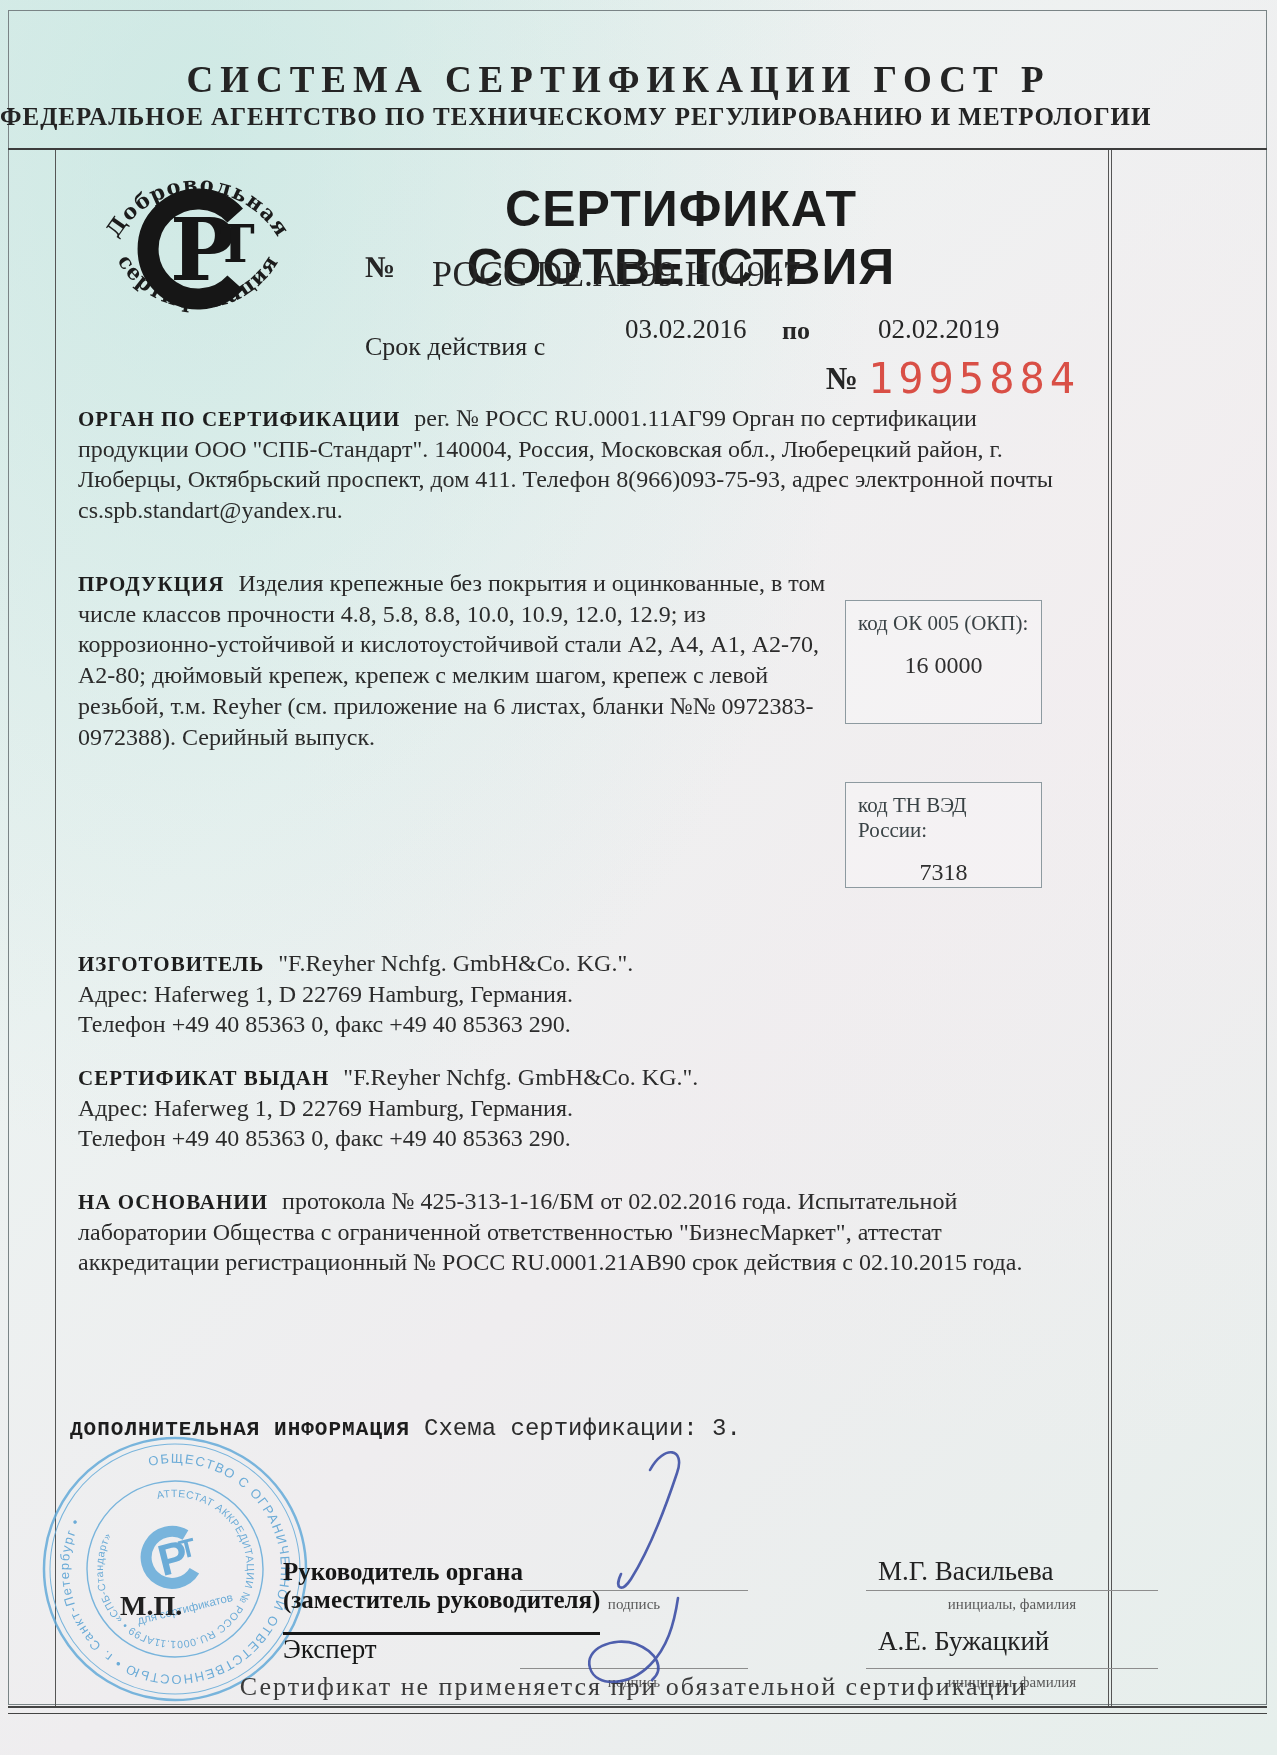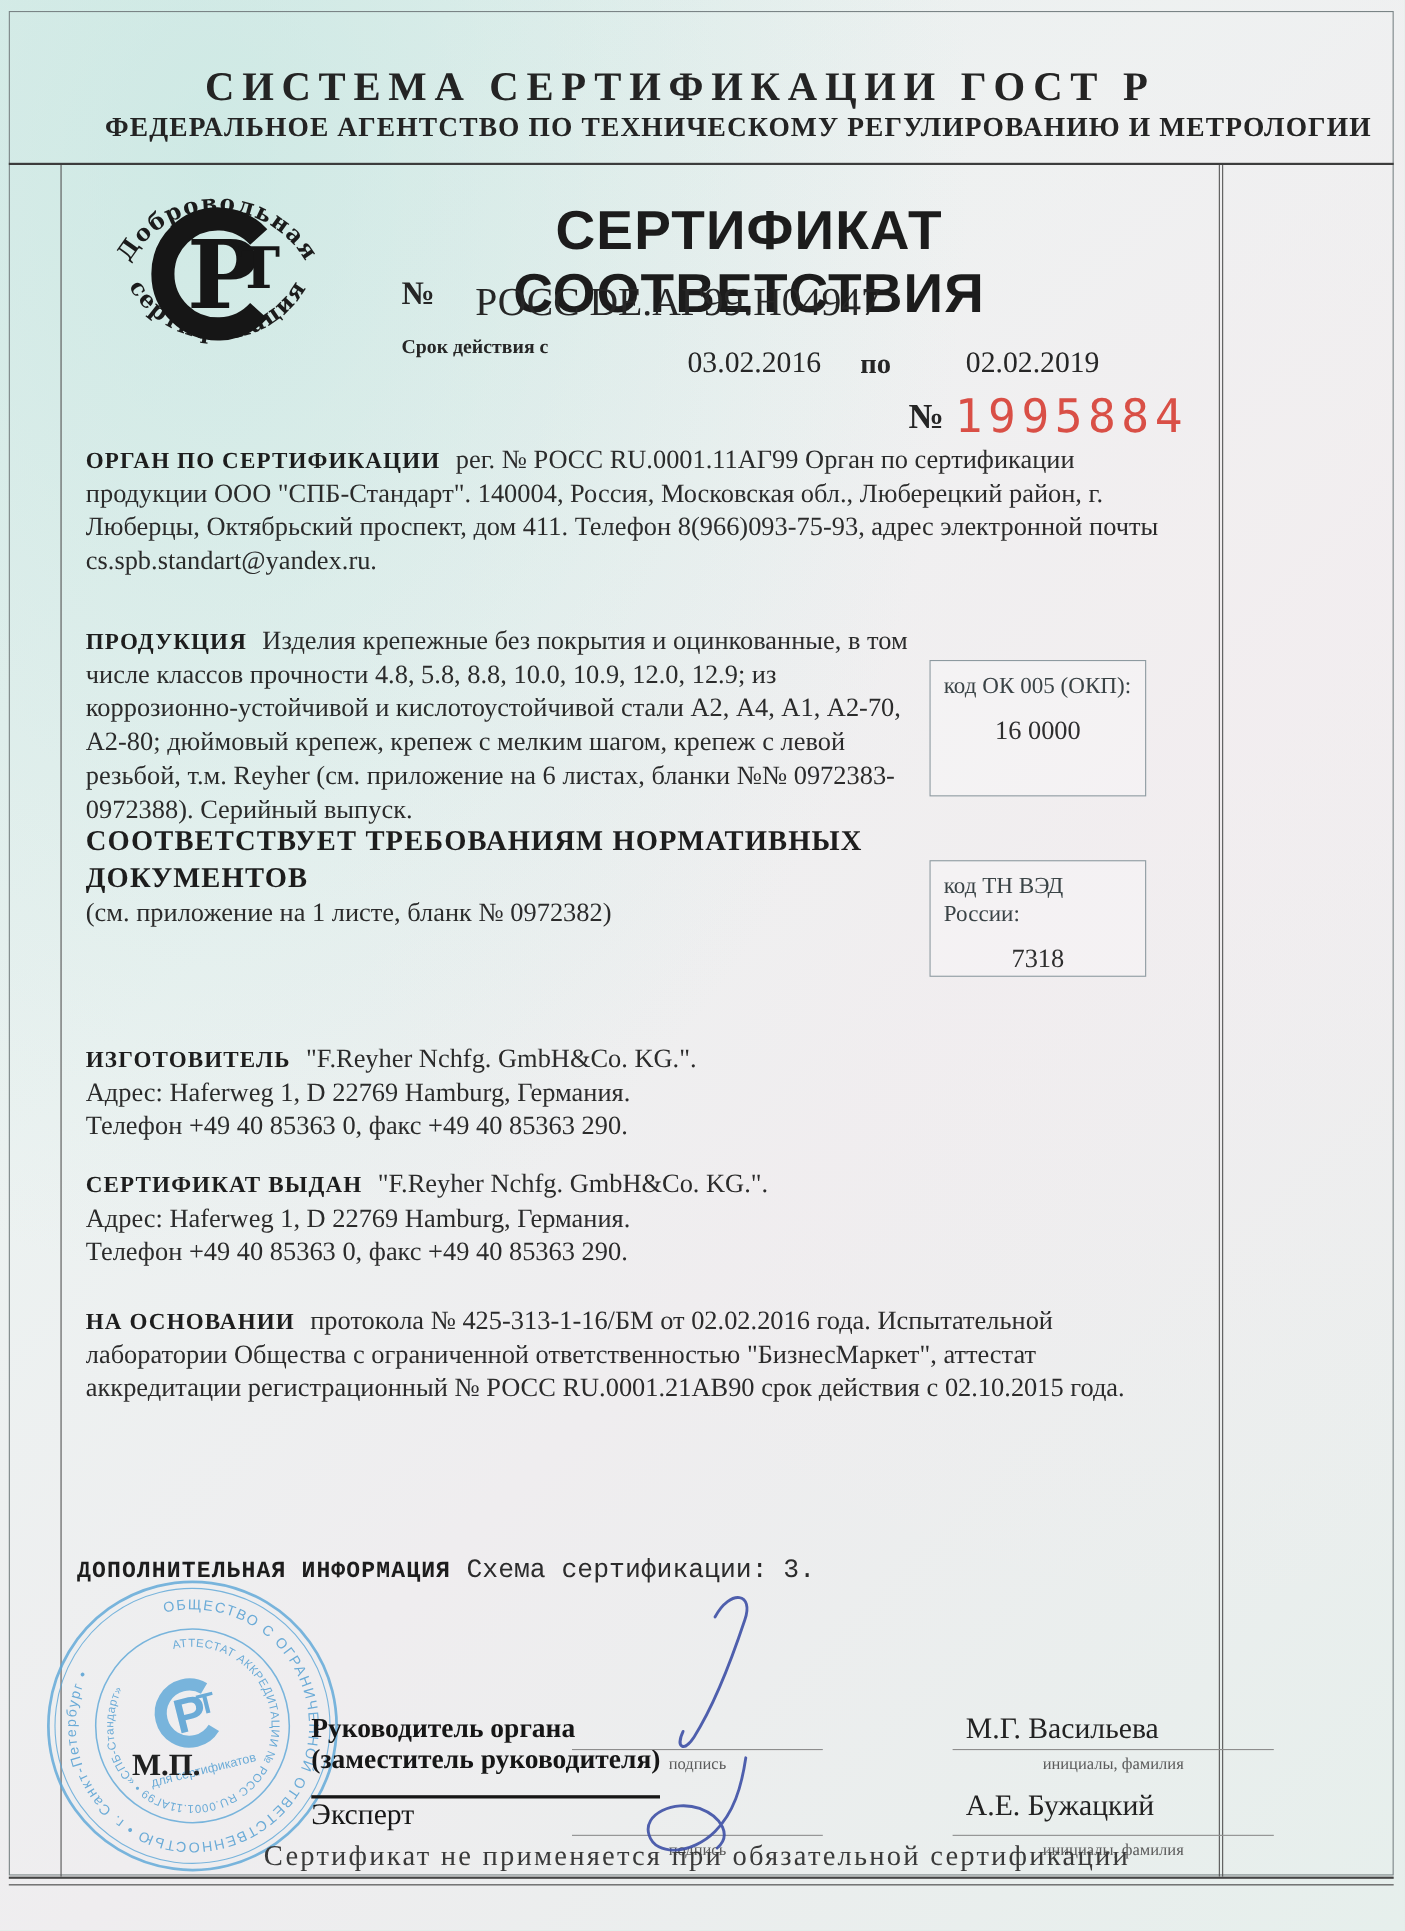--- a/index.html
+++ b/index.html
@@ -18,33 +18,33 @@
   }
   .outer-frame{position:absolute;left:8px;top:10px;right:10px;bottom:50px;border:1px solid #7a8486;}
   .hdr-rule{position:absolute;left:8px;right:10px;top:148px;border-top:2px solid #3c3c3c;}
   .content-frame{position:absolute;left:55px;top:150px;width:1052px;bottom:49px;
     border-left:1px solid #555;border-right:4px double #555;}
   .bottom-rule{position:absolute;left:8px;right:10px;top:1706px;height:5px;
     border-top:2px solid #444;border-bottom:1px solid #444;}
 
   .hdr1{position:absolute;left:0;right:40px;top:58px;text-align:center;
     font-size:37px;font-weight:bold;letter-spacing:7px;color:#242424;}
-  .hdr2{position:absolute;left:0;right:30px;top:103px;text-align:right;
+  .hdr2{position:absolute;left:0;right:30px;top:103px;text-align:left;
     font-size:25px;font-weight:bold;letter-spacing:1px;color:#242424;}
 
   .logo{position:absolute;left:86px;top:150px;width:224px;height:190px;}
   .logo text{font-family:"DejaVu Serif","Liberation Serif",serif;}
 
   .title{position:absolute;left:300px;top:180px;width:762px;text-align:center;
     font-family:"Liberation Sans","DejaVu Sans",sans-serif;
     font-size:50px;font-weight:bold;letter-spacing:1px;color:#1c1c1c;}
 
   .no-sign{position:absolute;left:365px;top:250px;font-size:30px;font-weight:bold;}
   .no-val{position:absolute;left:432px;top:253px;font-size:36px;}
-  .validity-lbl{position:absolute;left:365px;top:305px;font-size:18px;font-weight:bold;}
+  .validity-lbl{position:absolute;left:365px;top:332px;font-size:26px;font-weight:normal;}
   .valid-from{position:absolute;left:625px;top:314px;font-size:27px;}
   .to-lbl{position:absolute;left:782px;top:316px;font-size:26px;font-weight:bold;}
   .valid-to{position:absolute;left:878px;top:314px;font-size:27px;}
   .blank-sign{position:absolute;left:826px;top:360px;font-size:32px;font-weight:bold;}
   .blank-num{position:absolute;left:868px;top:354px;
     font-family:"DejaVu Sans Mono",monospace;font-size:42px;letter-spacing:5px;
     color:#d94f46;font-weight:normal;}
 
   .para{position:absolute;font-size:24px;line-height:1.28;color:#2b2b2b;}
   .seclbl{font-size:21px;font-weight:bold;letter-spacing:1px;color:#1d1d1d;margin-right:14px;}
@@ -138,23 +138,20 @@
 
   <div class="para production">
     <span class="seclbl">ПРОДУКЦИЯ</span><span>Изделия крепежные без покрытия и оцинкованные, в том числе классов прочности 4.8, 5.8, 8.8, 10.0, 10.9, 12.0, 12.9; из коррозионно-устойчивой и кислотоустойчивой стали А2, А4, А1, А2-70, А2-80; дюймовый крепеж, крепеж с мелким шагом, крепеж с левой резьбой, т.м. Reyher (см. приложение на 6 листах, бланки №№ 0972383-0972388). Серийный выпуск.</span>
   </div>
 
   <div class="codebox codebox1">
     <div class="cb-label">код ОК 005 (ОКП):</div>
     <div class="cb-value">16 0000</div>
   </div>
 
-  <div class="para conformity">
-    <span class="seclbl">СООТВЕТСТВУЕТ ТРЕБОВАНИЯМ НОРМАТИВНЫХ ДОКУМЕНТОВ</span><span>(см. приложение на 1 листе, бланк № 0972382)</span>
-  </div>
 
   <div class="codebox codebox2">
     <div class="cb-label">код ТН ВЭД России:</div>
     <div class="cb-value">7318</div>
   </div>
 
   <div class="para manufacturer">
     <span class="line"><span class="seclbl">ИЗГОТОВИТЕЛЬ</span><span>"F.Reyher Nchfg. GmbH&amp;Co. KG.".</span></span>
     <span class="line">Адрес: Haferweg 1, D 22769 Hamburg, Германия.</span>
     <span class="line">Телефон +49 40 85363 0, факс +49 40 85363 290.</span>

